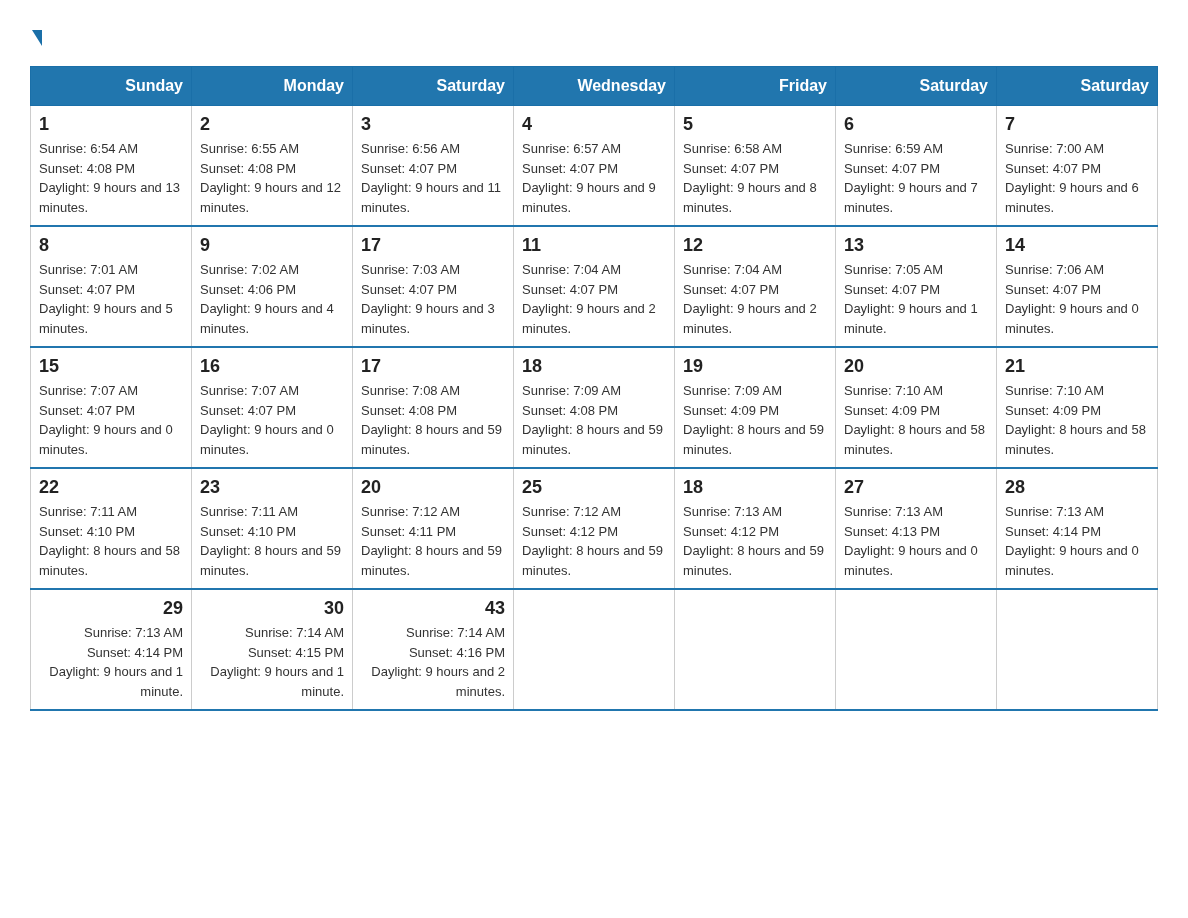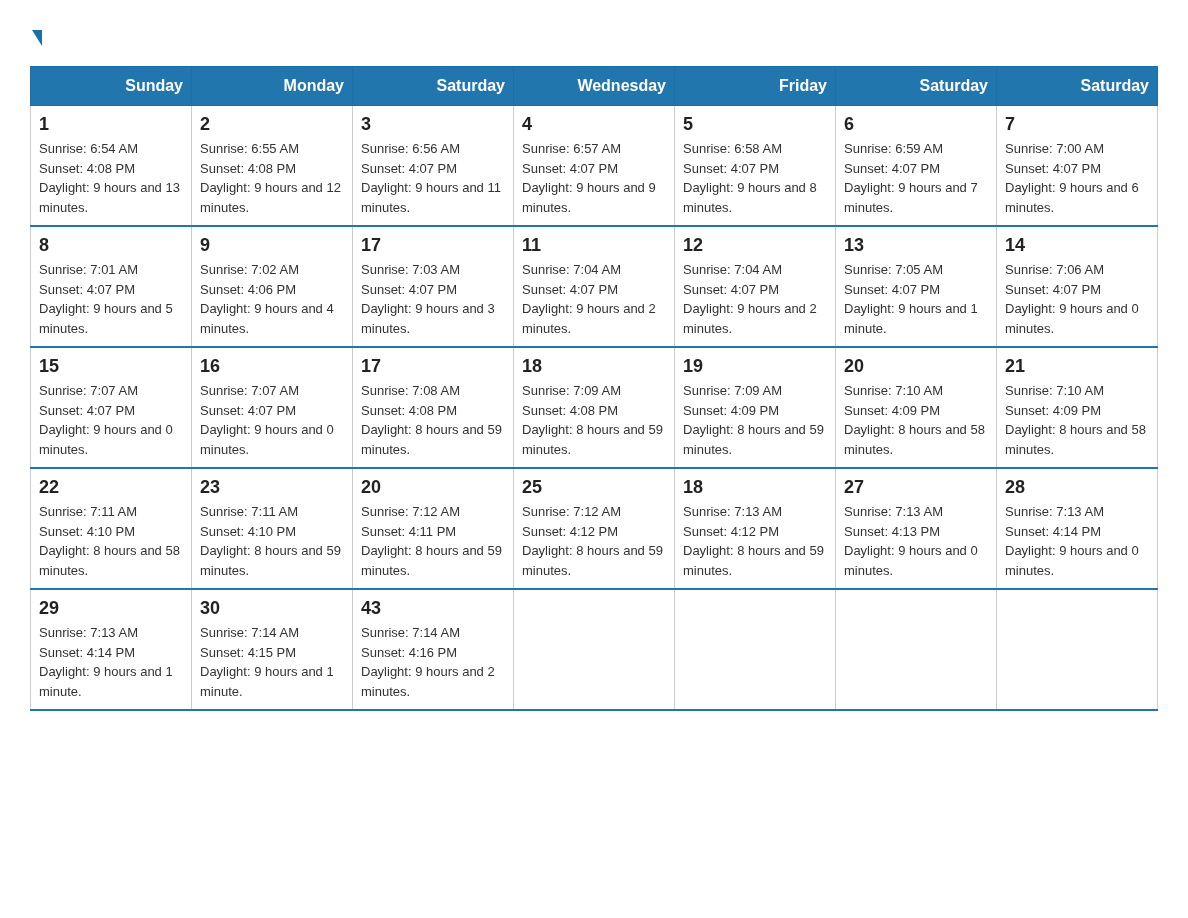--- a/index.html
+++ b/index.html
@@ -97,20 +97,21 @@
     .day-info {
       font-size: 13px;
       line-height: 1.5;
       color: #333;
     }
     .empty-cell {
       background: #ffffff;
     }
     .calendar tbody tr:last-child td {
       border-bottom: 2px solid #2176ae;
+      text-align: right;
     }
   </style>
 </head>
 <body>
 
 <div class="header">
   <div class="logo">
     <div class="logo-top-row">
       <span class="logo-general"></span>
       <span class="logo-triangle"></span>

